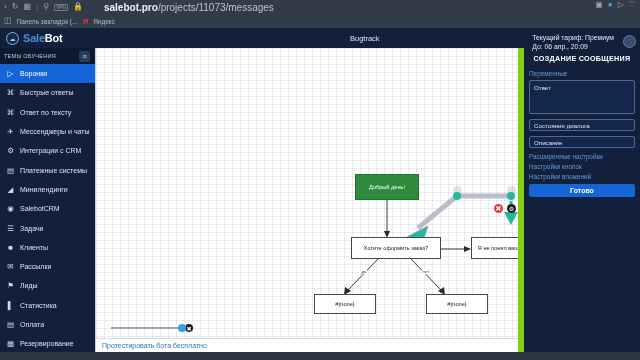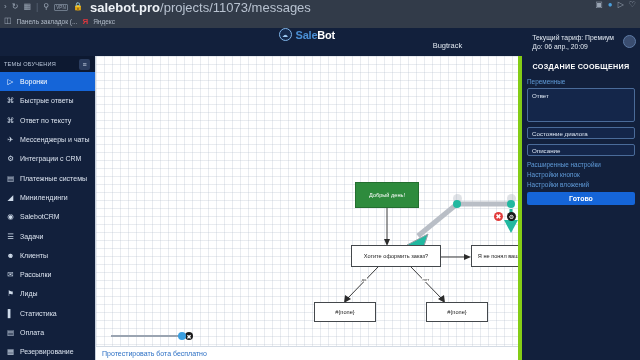--- a/index.html
+++ b/index.html
@@ -37,45 +37,44 @@
   .vpn-badge {
     border: 1px solid #6e7a8a;
     color: #9aa5b4;
     font-size: 4.5px;
     padding: 0px 1px;
     border-radius: 1px;
     letter-spacing: .2px;
   }
   .lock-icon { color:#4caf50; font-size: 8px; }
   .url-text {
-    font-size: 13px;
+    font-size: 10px;
     color: #b8c2d0;
     white-space: nowrap;
-    margin-left: 2px;
+    margin-left: 16px;
   }
   .url-text b { color:#eef2f7; font-weight: bold; }
   .bookmark-folder { font-size: 6.5px; color:#b0bac8; white-space: nowrap; }
   .ya-icon { color:#d9363e; font-size: 8px; font-weight: bold; }
   .bookmark-item { font-size: 6.5px; color:#b0bac8; white-space: nowrap; }
   .chrome-right {
     position: absolute;
     right: 4px; top: 1px;
     display: flex; align-items:center; gap: 5px;
   }
   .chrome-right .ci { font-size: 8px; }
   .shield-ic { color:#4a9edb; }
   .play-ic { color:#9aa5b4; }
 
   
   .app-header {
-    height: 28px;
+    height: 20px;
     background: #12203c;
     display: flex; align-items: center;
     position: relative;
-    flex-direction: column;
   }
   .brand {
     width: 95px;
     display:flex; align-items:center; gap:4px;
     padding-left: 6px;
   }
   .brand-logo {
     width: 13px; height: 13px; border-radius: 50%;
     background: #15294d;
     border: 1.2px solid #7fb4e8;
@@ -220,21 +219,21 @@
     display:flex; align-items:center;
     padding-left: 6px;
   }
   .canvas-footer span { font-size:7px; color:#2b6fc4; }
 
   
   .right-panel {
     width: 122px; flex:none;
     background:#12203c;
     padding: 4px 5px 0 5px;
-    border-left: 4px solid #84cc16;
+    border-left: 6px solid #84cc16;
   }
   .rp-title {
     font-size: 7.2px; color:#ffffff; font-weight:bold;
     letter-spacing:.3px;
     text-align:center;
     margin: 2px 0 7px 0;
     white-space:nowrap; overflow:hidden;
   }
   .rp-label { font-size:6.4px; color:#5f9ad8; margin-bottom:3px; }
   .rp-textarea {

